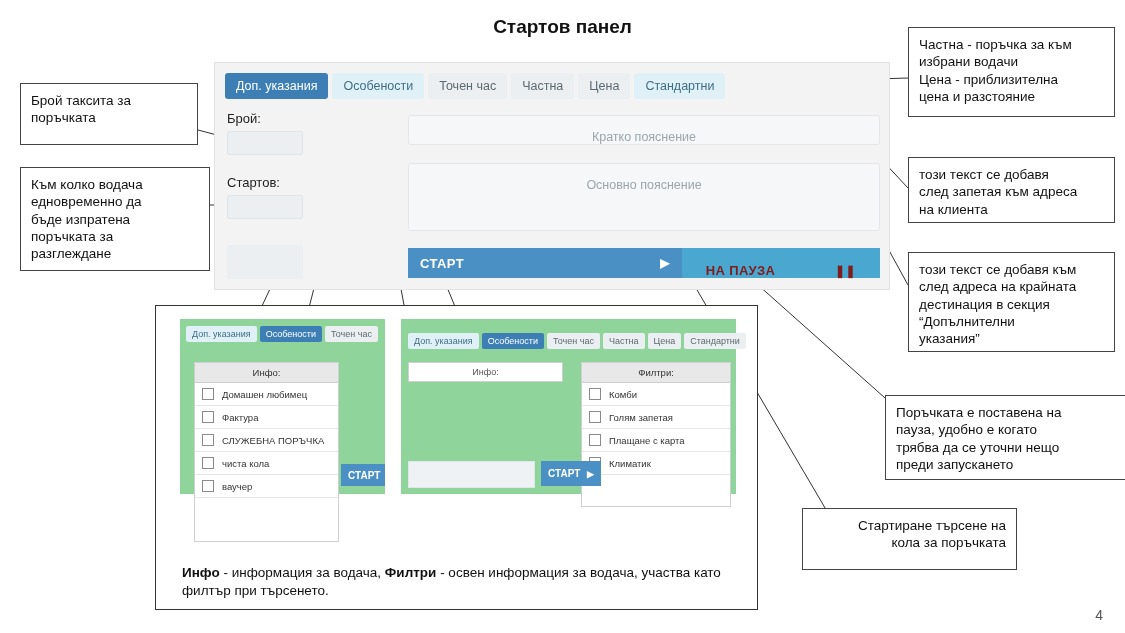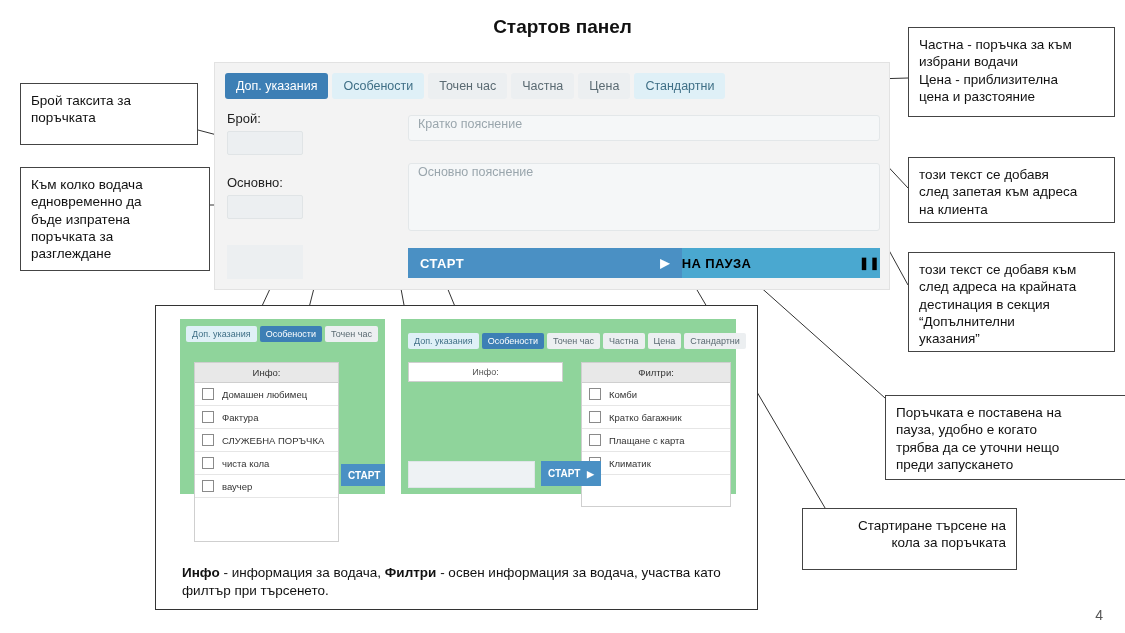--- a/index.html
+++ b/index.html
@@ -38,32 +38,32 @@
   }
   .tab.active{background:#3d7fb5;color:#fff;}
   .tab.plain{background:#eceff1;color:#5a6a72;}
   .fieldlabel{font-size:13px;color:#222;}
   .smallinput{
     background:#eceff1;border:1px solid #e0e4e6;height:24px;width:68px;
     box-sizing:border-box;border-radius:2px;
   }
   .bigbox{
     background:#f5f7f8;border:1px solid #e3e7e9;box-sizing:border-box;
-    font-size:12.5px;color:#9aa6ad;padding:1px 9px;border-radius:3px;
+    font-size:12.5px;color:#9aa6ad;padding:14px 9px;border-radius:3px;text-align:center;
   }
   .btnrow{position:absolute;left:193px;top:185px;width:472px;height:30px;display:flex;}
   .btn-start{
     flex:1 1 58%;background:#4a90c4;color:#fff;font-size:13px;font-weight:bold;
     display:flex;align-items:center;justify-content:space-between;
     padding:0 12px;box-sizing:border-box;letter-spacing:.4px;
   }
   .btn-pause{
-    flex:1 1 42%;background:#4aa8d0;color:#000000;font-size:13px;font-weight:bold;
-    display:flex;align-items:center;justify-content:space-between;
-    padding:0 0;box-sizing:border-box;letter-spacing:.4px;
+    flex:1 1 42%;background:#4aa8d0;color:#7f1d1d;font-size:13px;font-weight:bold;
+    display:flex;align-items:flex-end;justify-content:space-between;
+    padding:0 24px;box-sizing:border-box;letter-spacing:.4px;
   }
   .glyph{font-size:12px;}
   
   #bottom-figure{
     left:155px;top:305px;width:603px;height:305px;
     border:1px solid #333;background:#fff;box-sizing:border-box;
   }
   .greenpanel{position:absolute;background:#8fd49b;}
   .minitabbar{position:absolute;display:flex;gap:3px;}
   .minitab{font-size:9px;padding:3px 6px;border-radius:2px;background:#dff0f7;color:#3f6f86;white-space:nowrap;}
@@ -165,21 +165,21 @@
     <div class="tab">Особености</div>
     <div class="tab plain">Точен час</div>
     <div class="tab plain">Частна</div>
     <div class="tab plain">Цена</div>
     <div class="tab">Стандартни</div>
   </div>
 
   <div class="abs fieldlabel" style="left:12px;top:48px;">Брой:</div>
   <div class="abs smallinput" style="left:12px;top:68px;width:76px;"></div>
 
-  <div class="abs fieldlabel" style="left:12px;top:112px;">Основно:</div>
+  <div class="abs fieldlabel" style="left:12px;top:112px;">Стартов:</div>
   <div class="abs smallinput" style="left:12px;top:132px;width:76px;"></div>
 
   <div class="abs greyblock" style="left:12px;top:182px;width:76px;height:34px;background:#eceff1;"></div>
 
   <div class="abs bigbox" style="left:193px;top:52px;width:472px;height:26px;">Кратко пояснение</div>
   <div class="abs bigbox" style="left:193px;top:100px;width:472px;height:68px;">Основно пояснение</div>
 
   <div class="btnrow">
     <div class="btn-start">
       <span>СТАРТ</span>
@@ -238,21 +238,21 @@
   </div>
   <div class="miniinput" style="left:252px;top:56px;width:155px;height:20px;">Инфо:</div>
   <div class="listbox" style="left:425px;top:56px;width:150px;height:145px;">
     <div class="listhead">Филтри:</div>
     <div class="listrow">
         <span class="cbx"></span>
         <span>Комби</span>
       </div>
     <div class="listrow">
         <span class="cbx"></span>
-        <span>Кратко багажник</span>
+        <span>Голям запетая</span>
       </div>
     <div class="listrow">
         <span class="cbx"></span>
         <span>Плащане с карта</span>
       </div>
     <div class="listrow">
         <span class="cbx"></span>
         <span>Климатик</span>
       </div>
   </div>

